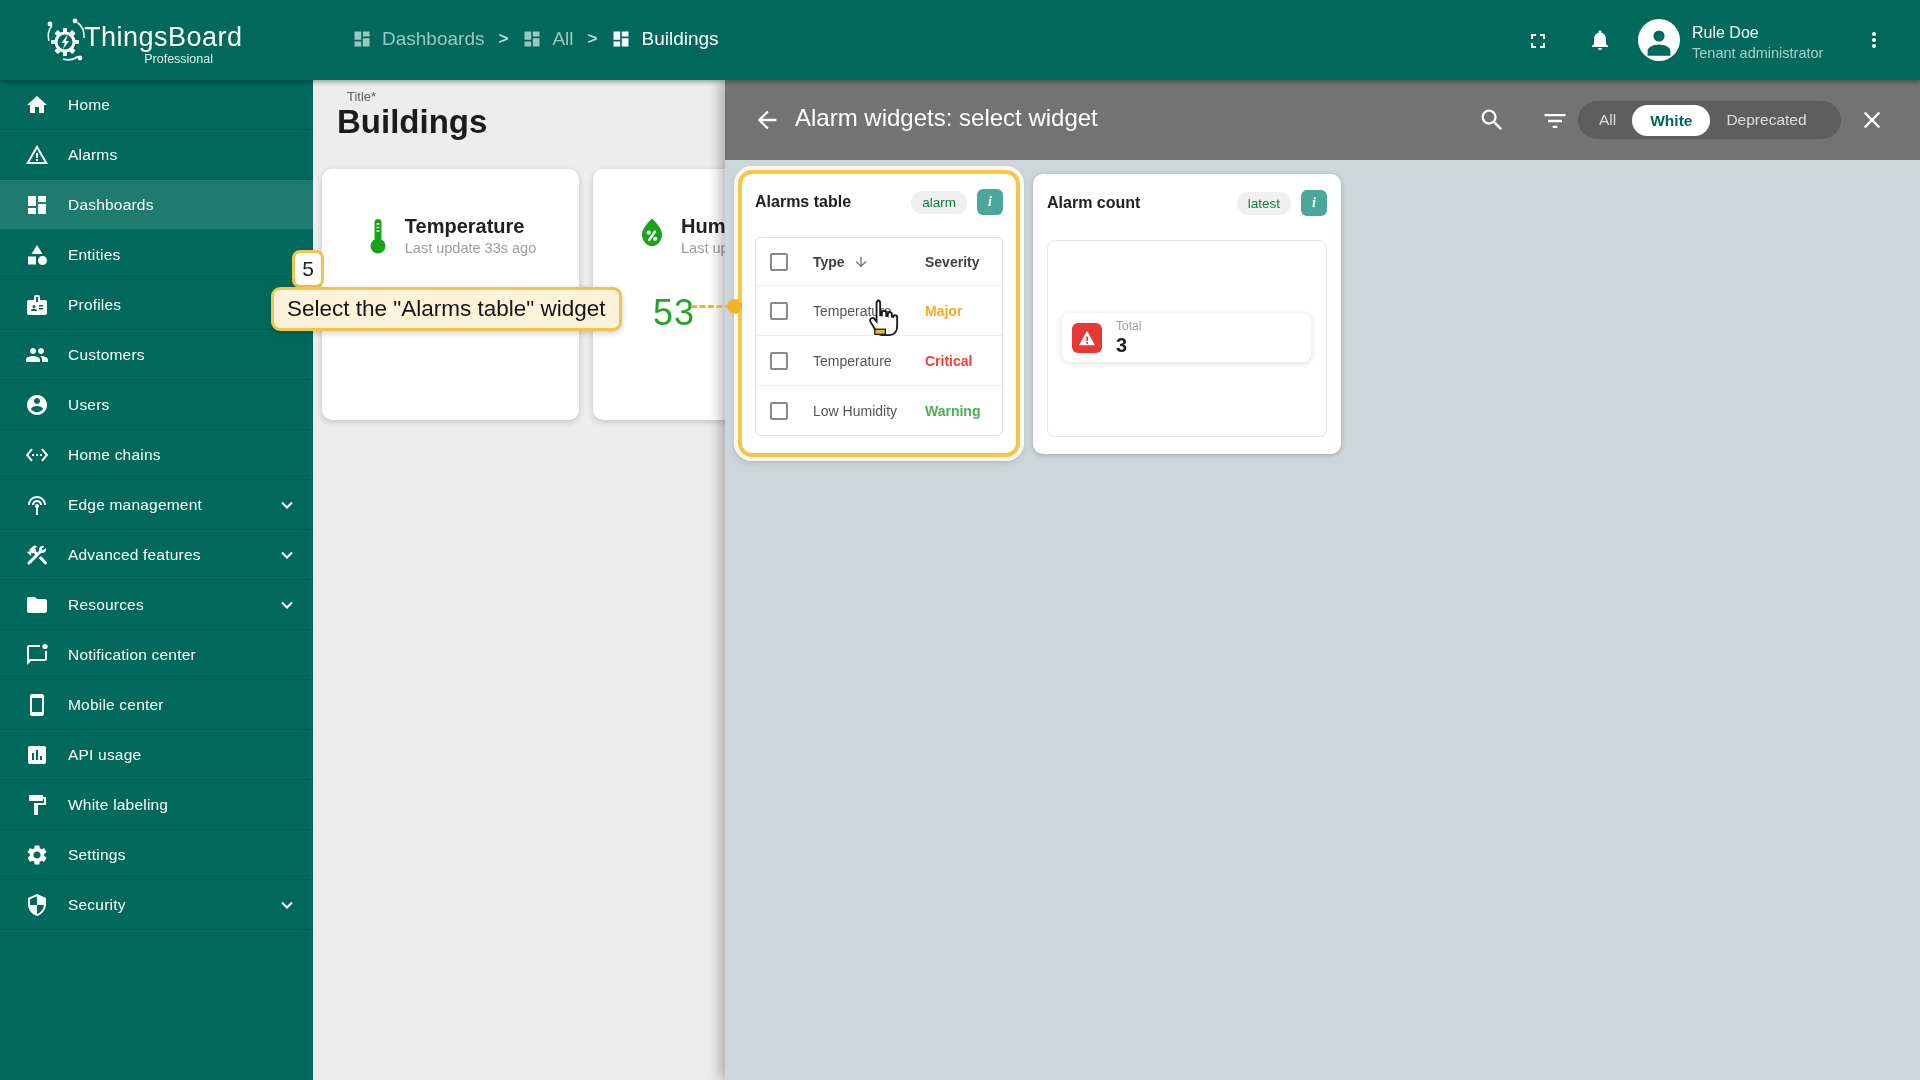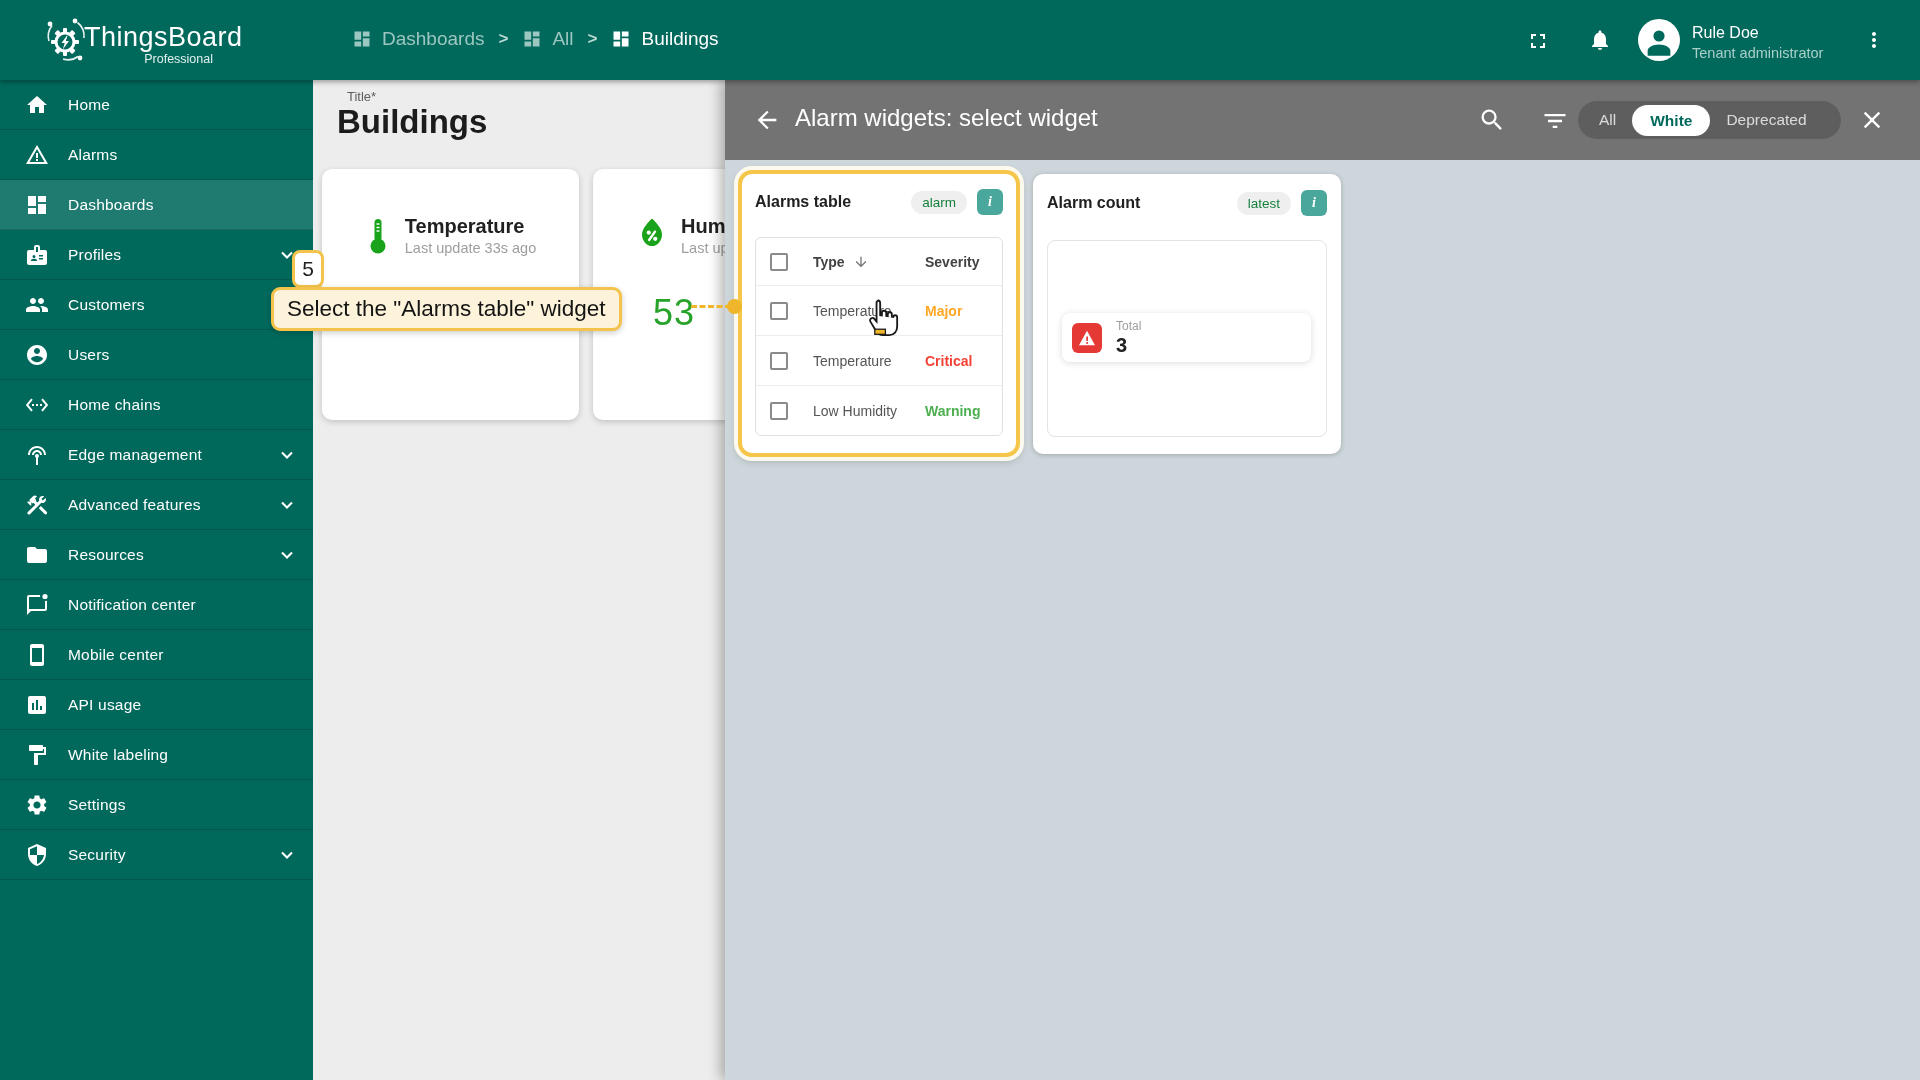--- a/index.html
+++ b/index.html
@@ -172,20 +172,26 @@
     </div>
 
     <div class="nav-item selected">
       <svg width="24" height="24" viewBox="0 0 24 24" fill="#fff">
           <path d="M3 13h8V3H3v10zm0 8h8v-6H3v6zm10 0h8V11h-8v10zm0-18v6h8V3h-8z"></path>
         </svg>
       <span class="nav-label">Dashboards</span>
     </div>
 
 
+    <div class="nav-item">
+      <svg width="24" height="24" viewBox="0 0 24 24" fill="#fff">
+          <path d="M12 2 6.5 11h11L12 2zM17.5 13c-2.49 0-4.5 2.01-4.5 4.5s2.01 4.5 4.5 4.5 4.5-2.01 4.5-4.5-2.01-4.5-4.5-4.5zM3 21.5h8v-8H3v8z"></path>
+        </svg>
+      <span class="nav-label">Entities</span>
+    </div>
 
     <div class="nav-item">
       <svg width="24" height="24" viewBox="0 0 24 24" fill="#fff">
           <path d="M20 7h-5V4a2 2 0 0 0-2-2h-2a2 2 0 0 0-2 2v3H4a2 2 0 0 0-2 2v11a2 2 0 0 0 2 2h16a2 2 0 0 0 2-2V9a2 2 0 0 0-2-2zM11 4h2v5h-2V4zM9 12a1.5 1.5 0 1 1 0 3 1.5 1.5 0 0 1 0-3zm3 6H6v-.75c0-1 2-1.5 3-1.5s3 .5 3 1.5V18zm6-1.5h-4V15h4v1.5zm0-3h-4V12h4v1.5z"></path>
         </svg>
       <span class="nav-label">Profiles</span>
       <svg class="nav-chevron" width="20" height="20" viewBox="0 0 24 24" fill="none" stroke="#fff" stroke-width="2.5">
           <path d="m6 9 6 6 6-6"></path>
         </svg>
     </div>

